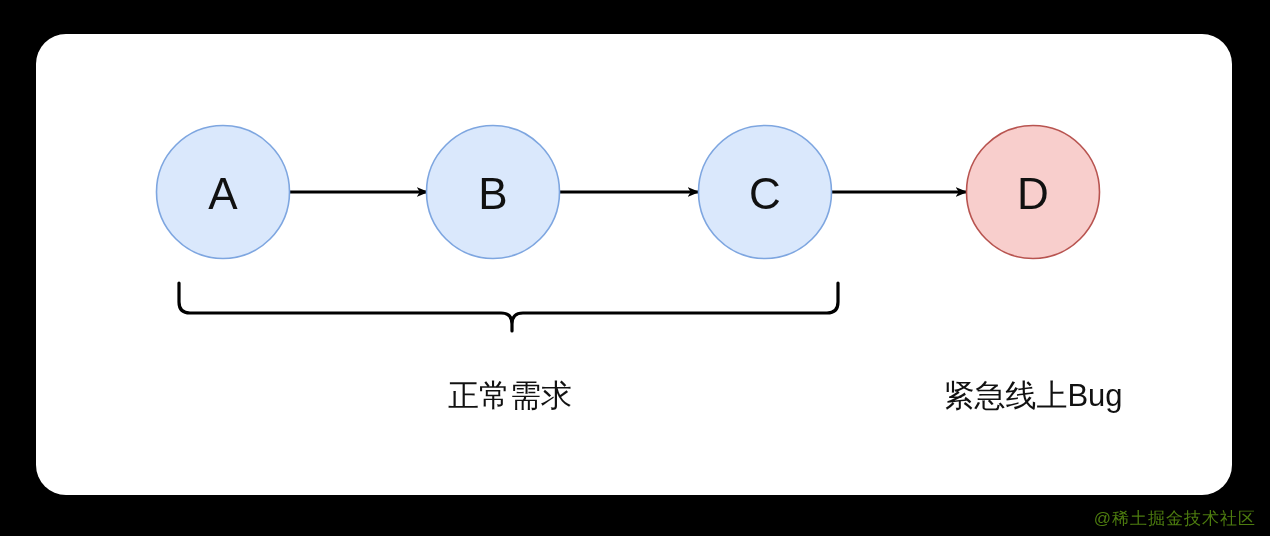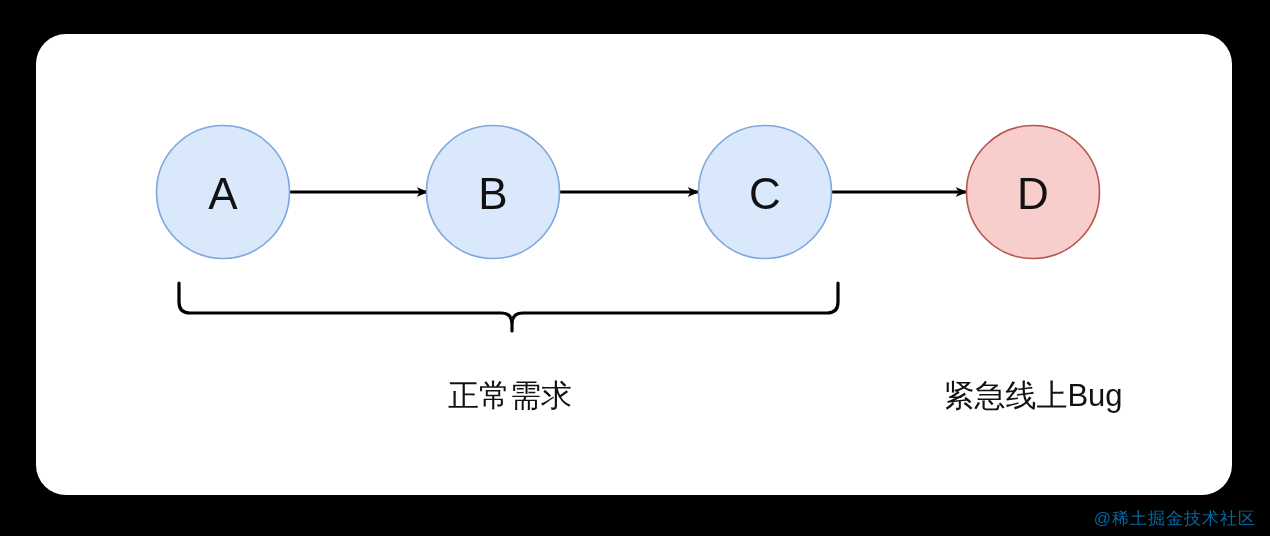--- a/index.html
+++ b/index.html
@@ -53,21 +53,21 @@
     dominant-baseline: central;
   }
   
   #watermark {
     position: absolute;
     right: 14px;
     bottom: 6px;
     font-family: "Liberation Sans", "DejaVu Sans", sans-serif;
     font-size: 17px;
     letter-spacing: 1px;
-    color: #0369a1;
+    color: #4d7c0f;
     white-space: nowrap;
   }
 </style>
 </head>
 <body>
 
 <div id="screen">
 
   <div id="card"></div>
 

